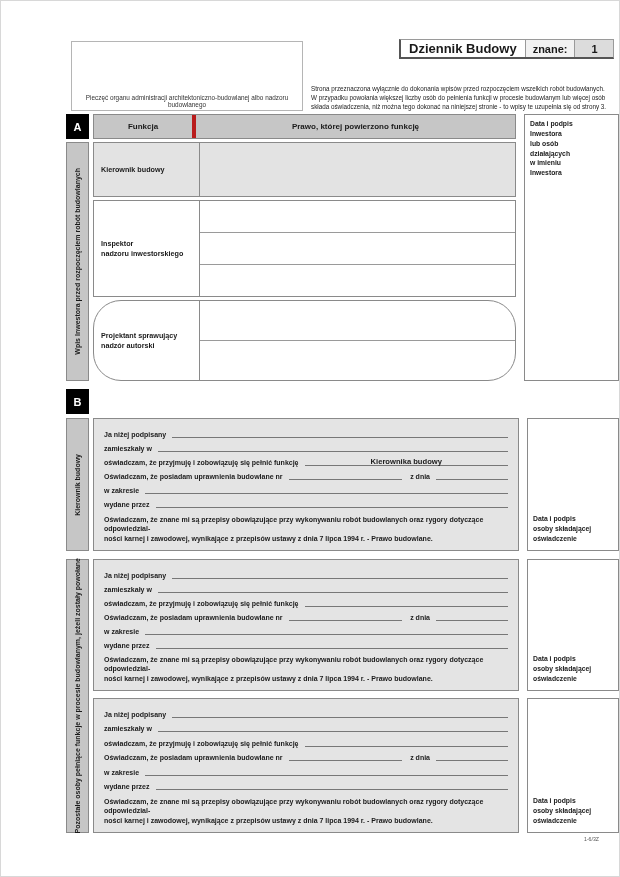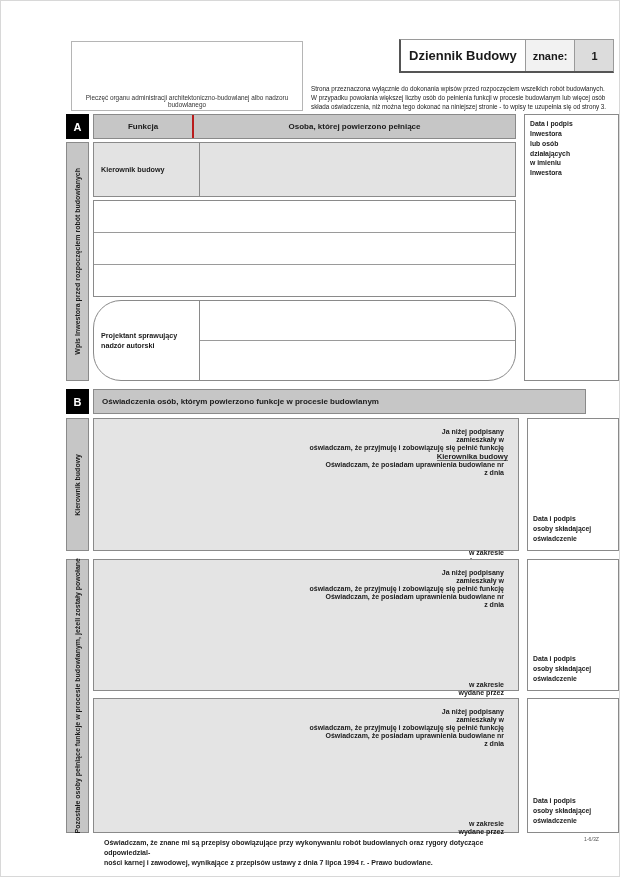--- a/index.html
+++ b/index.html
@@ -33,65 +33,67 @@
   .avalue{flex:1;display:flex;flex-direction:column;}
   .asub{flex:1;border-bottom:1px solid #9a9a9a;}
   .asub:last-child{border-bottom:none;}
   .rcol{border:1px solid #8a8a8a;background:#fff;font-weight:bold;font-size:6.8px;line-height:1.45;}
   .rcol-top{padding:4px 3px 0 5px;white-space:pre-line;}
   .rcol-bottom{display:flex;align-items:flex-end;}
   .rcol-bottom .rtxt{padding:0 3px 6px 5px;white-space:pre-line;}
   
   .bblock{border:1px solid #8a8a8a;background:#e4e4e4;display:flex;flex-direction:column;
           justify-content:space-between;padding:9px 10px 6px 10px;}
-  .fline{display:flex;align-items:flex-end;font-weight:bold;font-size:7px;flex-direction:column;}
+  .fline{display:flex;align-items:flex-end;font-weight:bold;font-size:7px;}
   .flabel{white-space:nowrap;padding-right:4px;}
   .fill{flex:1;border-bottom:1px solid #777;height:9px;margin-left:2px;}
   .fill-short{flex:0 0 72px;}
   .zdnia{padding-left:8px;}
   .fill-value{display:block;text-align:center;font-weight:bold;font-size:7.6px;transform:translateY(1px);}
   .fclosing{font-weight:bold;font-size:7px;line-height:1.4;white-space:pre-line;margin-top:2px;}
   .form-code{font-size:5.2px;color:#555;text-align:right;}
 </style>
 </head>
 <body>
 
 <div class="page">
 
   <div class="abs stamp-box" style="left:70px;top:40px;width:232px;height:70px;">
     <div class="stamp-caption">Pieczęć organu administracji architektoniczno-budowlanej albo nadzoru budowlanego</div>
   </div>
 
-  <div class="abs title-row" style="left:398px;top:38px;height:34px;">
+  <div class="abs title-row" style="left:398px;top:38px;height:20px;">
     <div class="title-cell title-main">Dziennik Budowy</div>
     <div class="title-cell title-strona">znane:</div>
     <div class="title-cell title-num">1</div>
   </div>
 
   <div class="abs note" style="left:310px;top:84px;width:308px;">Strona przeznaczona wyłącznie do dokonania wpisów przed rozpoczęciem wszelkich robót budowlanych.
 W przypadku powołania większej liczby osób do pełnienia funkcji w procesie budowlanym lub więcej osób
 składa oświadczenia, niż można tego dokonać na niniejszej stronie - to wpisy te uzupełnia się od strony 3.</div>
 
   <div class="abs letter-box" style="left:65px;top:113px;width:23px;height:25px;">A</div>
 
   <div class="abs bar" style="left:92px;top:113px;width:423px;height:25px;">
-    <div class="hcell" style="width:98px;border-right:2px solid #b91c1c;">Funkcja</div>
-    <div class="hcell" style="flex:1;">Osoba, której powierzono pełniące</div>
+    <div class="hcell" style="width:98px;border-right:4px solid #b91c1c;">Funkcja</div>
+    <div class="hcell" style="flex:1;">Prawo, której powierzono funkcję</div>
   </div>
 
   <div class="abs vstrip" style="left:65px;top:141px;width:23px;height:239px;">
     <div class="vtext">Wpis Inwestora przed rozpoczęciem robót budowlanych</div>
   </div>
 
   <div class="abs arow shaded" style="left:92px;top:141px;width:423px;height:55px;">
     <div class="alabel">Kierownik budowy</div>
     <div class="avalue"></div>
   </div>
 
   <div class="abs arow" style="left:92px;top:199px;width:423px;height:97px;">
+    <div class="alabel">Inspektor
+nadzoru inwestorskiego</div>
     <div class="avalue">
       <div class="asub"></div>
       <div class="asub"></div>
       <div class="asub"></div>
     </div>
   </div>
 
   <div class="abs arow" style="left:92px;top:299px;width:423px;height:81px;border-radius:28px;">
     <div class="alabel">Projektant sprawujący
 nadzór autorski</div>
@@ -103,21 +105,20 @@
 
   <div class="abs rcol rcol-top" style="left:523px;top:113px;width:95px;height:267px;">Data i podpis
 Inwestora
 lub osób
 działających
 w imieniu
 Inwestora</div>
 
   <div class="abs letter-box" style="left:65px;top:388px;width:23px;height:25px;">B</div>
 
-  <div class="abs bar" style="left:92px;top:388px;width:493px;height:25px;padding-left:8px;font-weight:bold;font-size:8px;">Oświadczenia osób, którym powierzono funkcje w procesie budowlanym</div>
 
   <div class="abs vstrip" style="left:65px;top:417px;width:23px;height:133px;">
     <div class="vtext">Kierownik budowy</div>
   </div>
 
   <div class="abs bblock" style="left:92px;top:417px;width:426px;height:133px;">
     <div class="fline">
         <span class="flabel">Ja niżej podpisany</span>
         <span class="fill"></span>
       </div>

